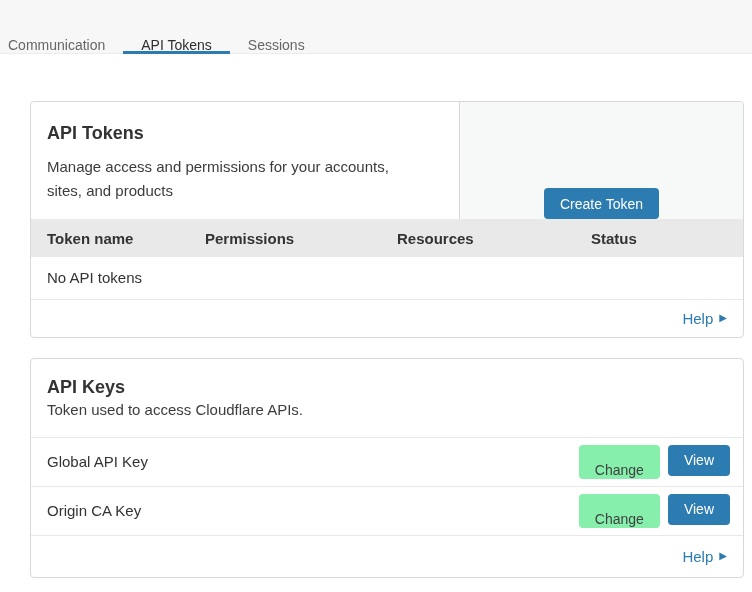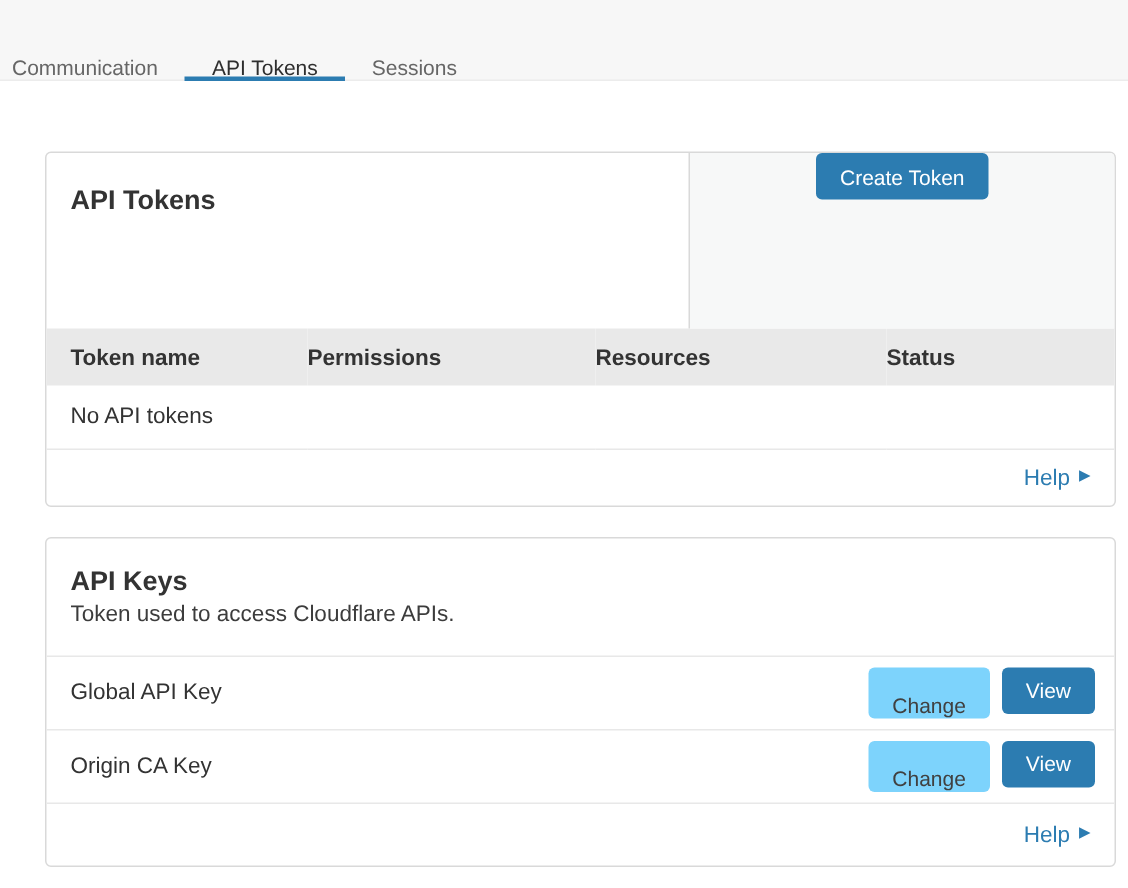--- a/index.html
+++ b/index.html
@@ -56,21 +56,21 @@
   .card-split { display: flex; min-height: 117px; }
   .split-left {
     width: 429px;
     border-right: 1px solid #d9d9d9;
     padding: 21px 20px 14px 16px;
   }
   .split-right {
     flex: 1;
     background: #f7f8f8;
     display: flex;
-    align-items: flex-start;
+    align-items: flex-end;
     justify-content: center;
   }
   .card-title {
     margin: 0 0 11px 0;
     font-size: 18px;
     font-weight: bold;
     color: #333;
   }
   .card-desc {
     margin: 0;
@@ -84,21 +84,21 @@
   .btn {
     border: none;
     border-radius: 4px;
     height: 31px;
     font-size: 14px;
     font-family: "Liberation Sans", sans-serif;
     cursor: pointer;
     white-space: nowrap;
   }
   .btn-primary { background: #2c7cb1; color: #ffffff; padding: 0 16px; }
-  .btn-neutral { background: #7dd3fc; color: #404040; padding: 17px 16px; }
+  .btn-neutral { background: #86efac; color: #404040; padding: 17px 16px; }
 
   
   .tokens-table { width: 100%; border-collapse: collapse; }
   .tokens-table th {
     background: #e9e9e9;
     height: 38px;
     text-align: left;
     font-size: 15px;
     font-weight: 600;
     color: #333;
@@ -157,20 +157,21 @@
   <div class="tab active">API Tokens</div>
   <div class="tab">Sessions</div>
 </nav>
 
 <main>
 
   <section class="card card-tokens">
     <div class="card-split">
       <div class="split-left">
         <h2 class="card-title">API Tokens</h2>
+        <p class="card-desc">Manage access and permissions for your accounts, sites, and products</p>
       </div>
       <div class="split-right">
         <button class="btn btn-primary">Create Token</button>
       </div>
     </div>
 
     <table class="tokens-table">
       <thead>
         <tr>
           <th class="c1">Token name</th>

